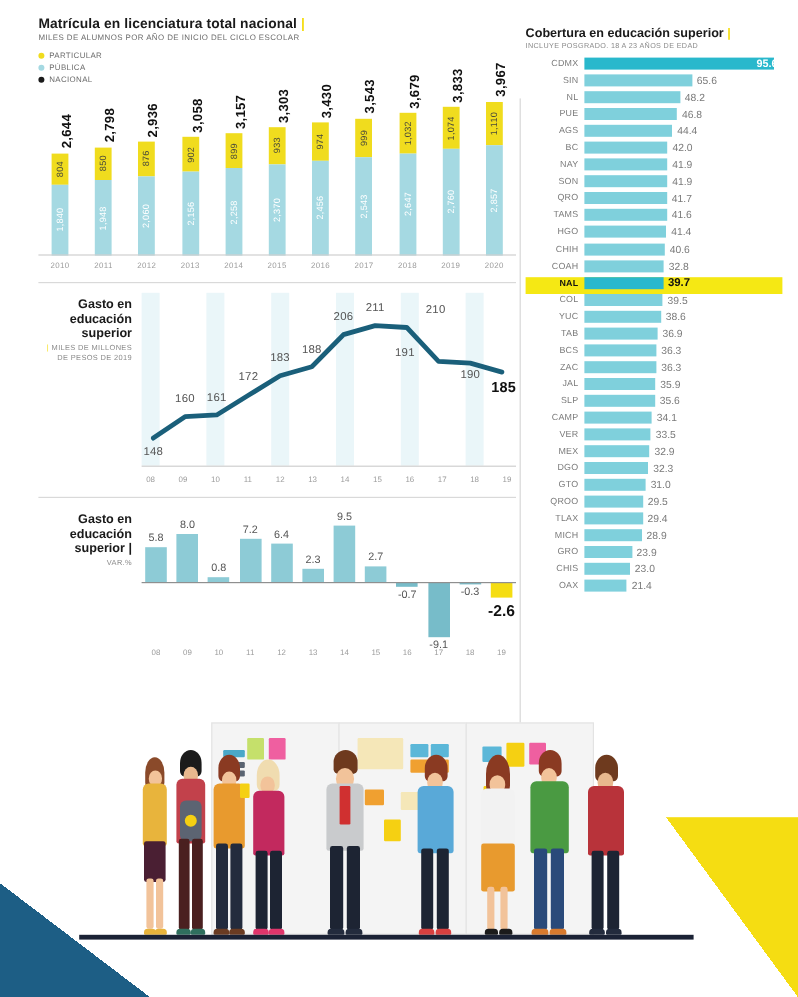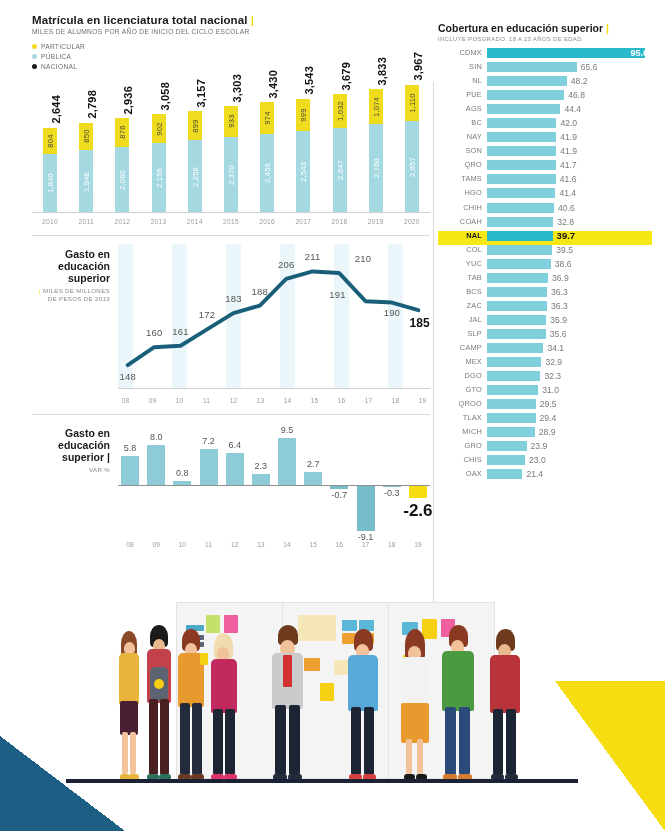--- a/index.html
+++ b/index.html
@@ -76,21 +76,21 @@
 
   
   .var-wrap{position:relative;flex:1;height:125px;}
   .var-zero{position:absolute;left:0;right:0;top:62px;height:1px;background:#8f8f8f;}
   .var-cols{position:absolute;left:0;right:0;top:0;bottom:16px;display:flex;justify-content:space-between;}
   .vcol{width:24px;position:relative;height:100%;}
   .vbar{position:absolute;left:3px;width:18px;background:#8DCBD6;}
   .vbar.neg{background:#77BCC9;}
   .vbar.hl{background:#F5DD12;}
   .vlab{position:absolute;left:50%;transform:translateX(-50%);font-size:9px;color:#555;white-space:nowrap;}
-  .vlab.bold{font-size:17px;font-weight:bold;color:#111;}
+  .vlab.bold{font-size:13px;font-weight:bold;color:#111;}
   .var-x{position:absolute;left:0;right:0;bottom:0;display:flex;justify-content:space-between;}
   .var-x span{width:24px;text-align:center;font-size:6.6px;color:#9b9b9b;}
 
   
   .right-col{position:absolute;left:438px;top:14px;width:214px;}
   .right-divider{position:absolute;left:433px;top:82px;width:1px;height:530px;background:#d8d8d8;}
   .intro{font-size:7.6px;color:#555;line-height:1.65;letter-spacing:.1px;}
   .cov-title{font-size:10.5px;font-weight:bold;color:#1a1a1a;margin-top:8px;}
   .cov-title .tick{color:#F5DD12;}
   .cov-sub{font-size:6px;color:#8a8a8a;letter-spacing:.3px;margin-top:2px;}
@@ -592,20 +592,27 @@
           <div class="state-bar-area">
             <div class="sbar" style="width:58.8px"></div>
             <span class="sval">35.6</span>
           </div>
         </div>
         <div class="state-row">
           <div class="state-abbr">CAMP</div>
           <div class="state-bar-area">
             <div class="sbar" style="width:56.4px"></div>
             <span class="sval">34.1</span>
+          </div>
+        </div>
+        <div class="state-row">
+          <div class="state-abbr">VER</div>
+          <div class="state-bar-area">
+            <div class="sbar" style="width:55.4px"></div>
+            <span class="sval">33.5</span>
           </div>
         </div>
         <div class="state-row">
           <div class="state-abbr">MEX</div>
           <div class="state-bar-area">
             <div class="sbar" style="width:54.4px"></div>
             <span class="sval">32.9</span>
           </div>
         </div>
         <div class="state-row">

